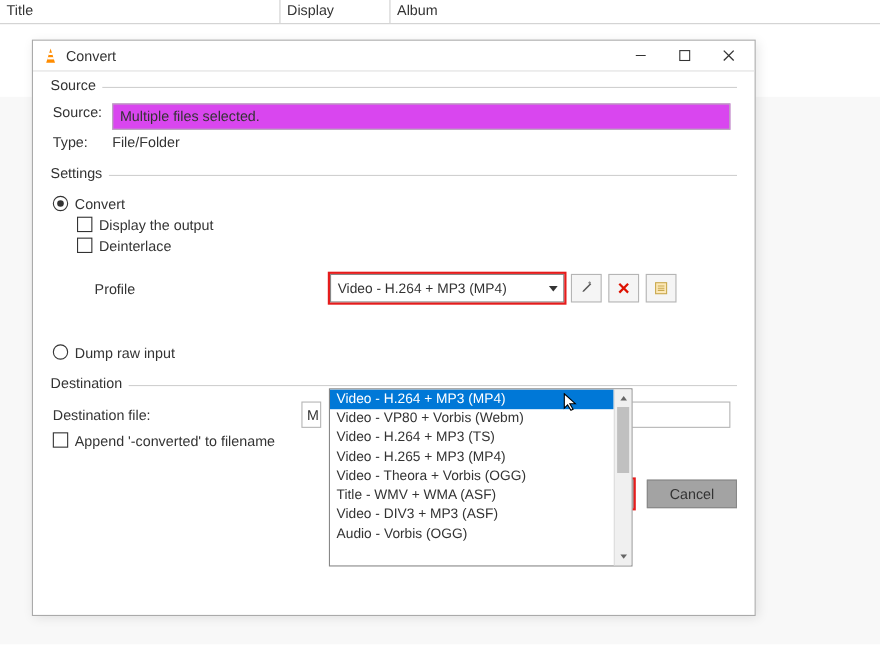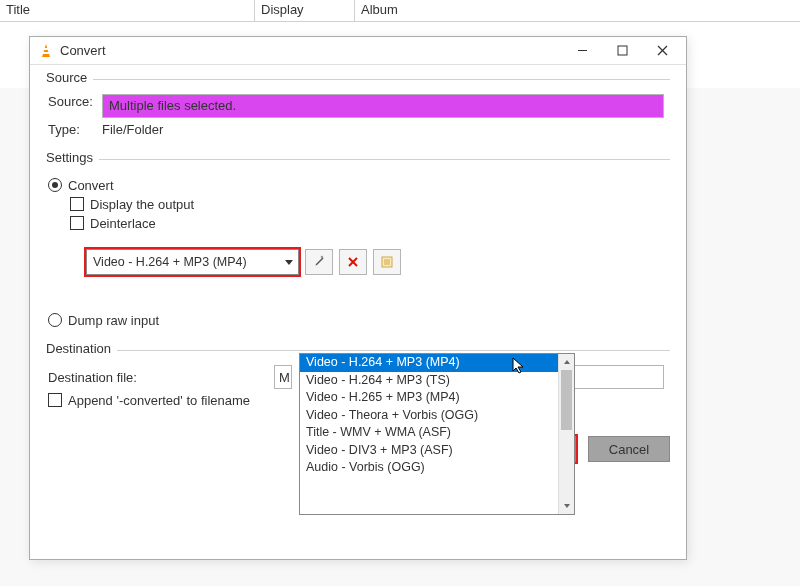--- a/index.html
+++ b/index.html
@@ -244,20 +244,21 @@
         </div>
         <div class="row indent">
           <span class="check"></span>
           <span>Display the output</span>
         </div>
         <div class="row indent">
           <span class="check"></span>
           <span>Deinterlace</span>
         </div>
         <div class="profile-row">
+          <span class="profile-lbl">Profile</span>
           <div class="select-box">
             <span class="select-text">Video - H.264 + MP3 (MP4)</span>
             <span>
               <svg class="select-arrow" viewBox="0 0 10 10">
                   <polygon points="1,3 9,3 5,8" fill="#333"></polygon>
                 </svg>
             </span>
           </div>
           <div class="tool-btn">
             <svg viewBox="0 0 14 14">
@@ -304,20 +305,21 @@
 
     <div class="btnrow">
       <div class="btn start">Start</div>
       <div class="btn">Cancel</div>
     </div>
   </div>
 
   <div class="dropdown-panel">
     <div class="drop-list">
       <div class="drop-item selected">Video - H.264 + MP3 (MP4)</div>
+      <div class="drop-item">Video - VP80 + Vorbis (Webm)</div>
       <div class="drop-item">Video - H.264 + MP3 (TS)</div>
       <div class="drop-item">Video - H.265 + MP3 (MP4)</div>
       <div class="drop-item">Video - Theora + Vorbis (OGG)</div>
       <div class="drop-item">Title - WMV + WMA (ASF)</div>
       <div class="drop-item">Video - DIV3 + MP3 (ASF)</div>
       <div class="drop-item">Audio - Vorbis (OGG)</div>
     </div>
     <div class="drop-scroll">
       <div class="arrow">
           <svg width="8" height="8" viewBox="0 0 8 8">

